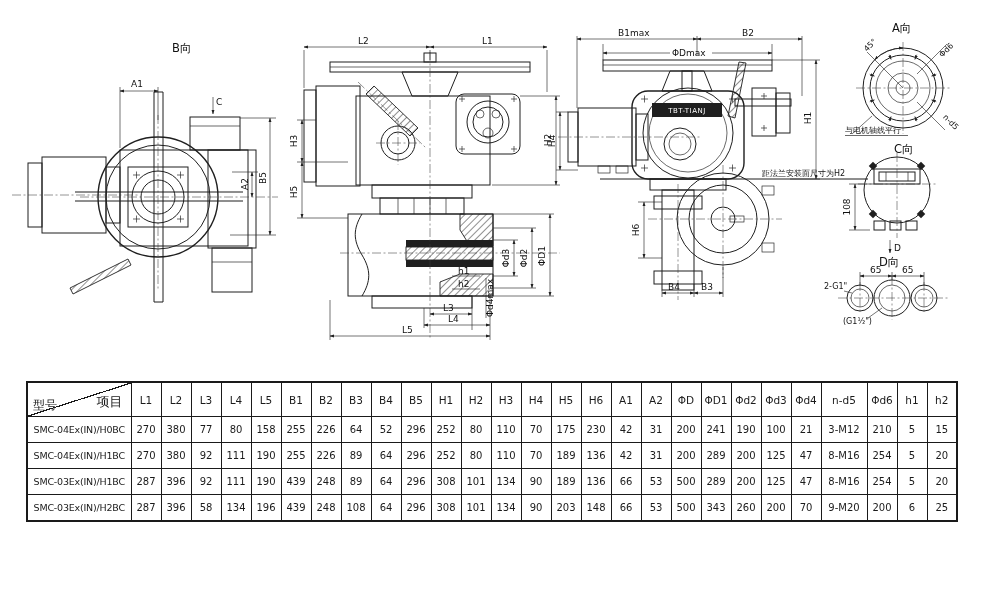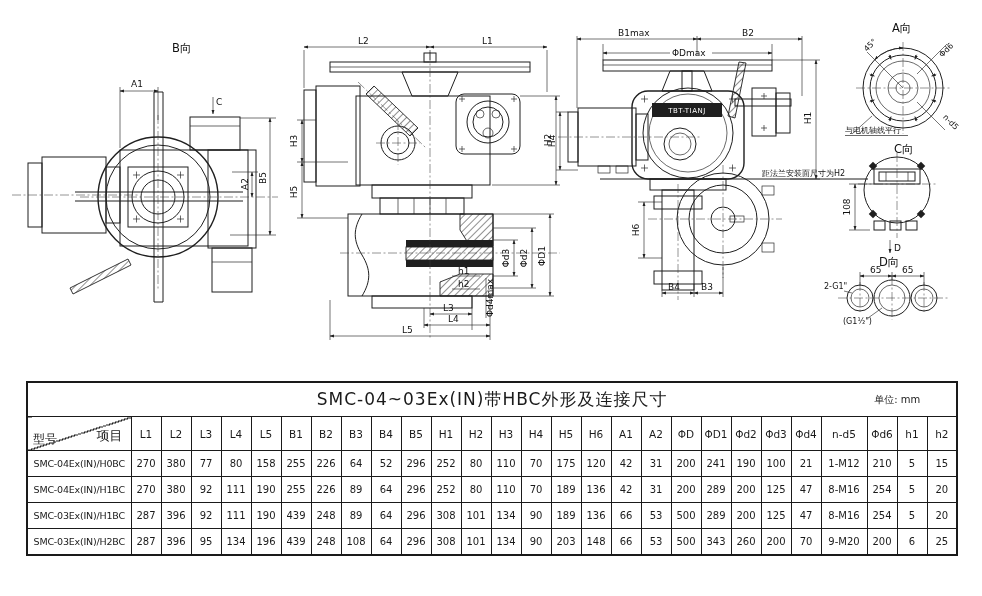--- a/index.html
+++ b/index.html
@@ -384,26 +384,20 @@
           <col class="col-val">
           <col class="col-val">
           <col class="col-val">
           <col class="col-val">
           <col class="col-wide">
           <col class="col-val">
           <col class="col-val">
           <col class="col-val">
         </colgroup>
     <thead>
-      <tr>
-        <th class="titlecell" colspan="28">
-          <span class="ttl">SMC-04~03Ex(IN)带HBC外形及连接尺寸</span>
-          <span class="unit">单位: mm</span>
-        </th>
-      </tr>
       <tr>
         <th class="corner">
           <span class="c-top">项目</span>
           <span class="c-bot">型号</span>
         </th>
       <th>L1</th>
             <th>L2</th>
             <th>L3</th>
             <th>L4</th>
             <th>L5</th>
@@ -442,29 +436,29 @@
             <td>255</td>
             <td>226</td>
             <td>64</td>
             <td>52</td>
             <td>296</td>
             <td>252</td>
             <td>80</td>
             <td>110</td>
             <td>70</td>
             <td>175</td>
-            <td>120</td>
+            <td>230</td>
             <td>42</td>
             <td>31</td>
             <td>200</td>
             <td>241</td>
             <td>190</td>
             <td>100</td>
             <td>21</td>
-            <td>1-M12</td>
+            <td>3-M12</td>
             <td>210</td>
             <td>5</td>
             <td>15</td>
           </tr>
           <tr>
             <td class="model">SMC-04Ex(IN)/H1BC</td>
             <td>270</td>
             <td>380</td>
             <td>92</td>
             <td>111</td>
@@ -519,21 +513,21 @@
             <td>47</td>
             <td>8-M16</td>
             <td>254</td>
             <td>5</td>
             <td>20</td>
           </tr>
           <tr>
             <td class="model">SMC-03Ex(IN)/H2BC</td>
             <td>287</td>
             <td>396</td>
-            <td>95</td>
+            <td>58</td>
             <td>134</td>
             <td>196</td>
             <td>439</td>
             <td>248</td>
             <td>108</td>
             <td>64</td>
             <td>296</td>
             <td>308</td>
             <td>101</td>
             <td>134</td>

